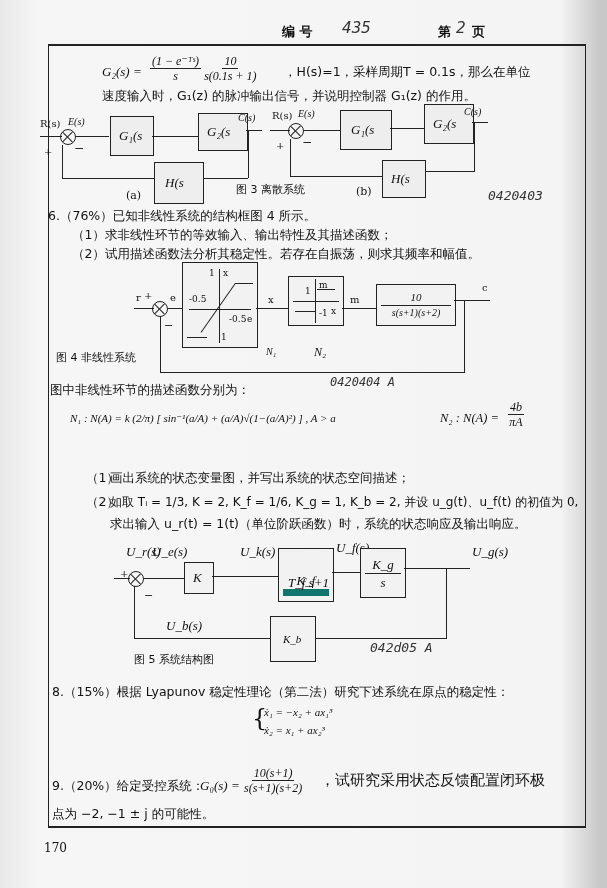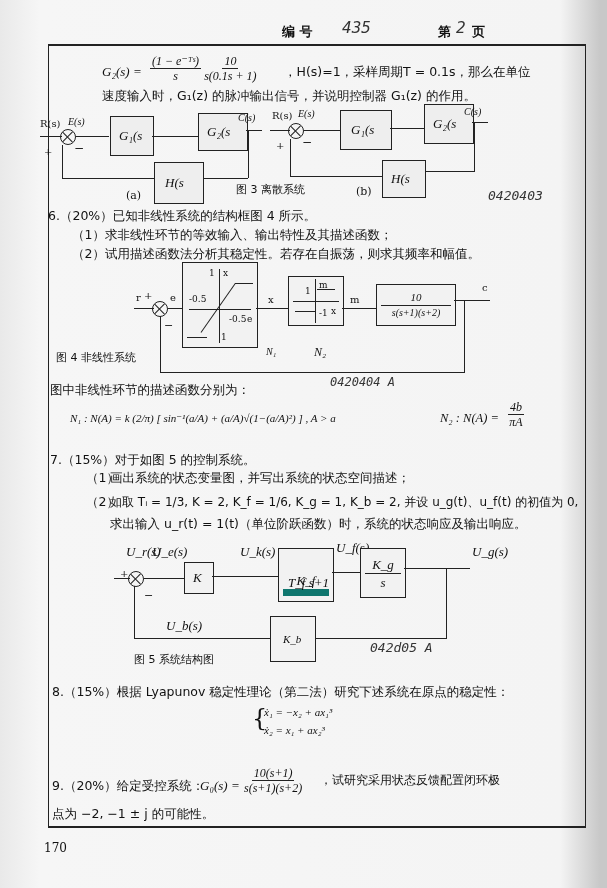--- a/index.html
+++ b/index.html
@@ -97,21 +97,21 @@
     <div class="line" style="left:424px;top:171px;width:50px;height:1.3px;"></div>
     <div class="box" style="left:382px;top:160px;width:42px;height:36px;">
         <div class="t math" style="left:8px;top:10px;">H(s</div>
       </div>
     <div class="line" style="left:290px;top:176px;width:92px;height:1.3px;"></div>
     <div class="line" style="left:290px;top:139px;width:1.3px;height:38px;"></div>
     <div class="t" style="left:356px;top:184px;font-size:11px;">(b)</div>
   </div>
   <div class="t hand" style="left:488px;top:188px;font-size:13px;">0420403</div>
 
-  <div class="t zh" style="left:48px;top:208px;font-size:12.5px;">6.（20%）已知非线性系统的结构框图 4 所示。</div>
+  <div class="t zh" style="left:48px;top:208px;font-size:12.5px;">6.（76%）已知非线性系统的结构框图 4 所示。</div>
   <div class="t zh" style="left:72px;top:227px;font-size:12.5px;">（1）求非线性环节的等效输入、输出特性及其描述函数；</div>
   <div class="t zh" style="left:72px;top:246px;font-size:12.5px;">（2）试用描述函数法分析其稳定性。若存在自振荡，则求其频率和幅值。</div>
 
   <div>
     <div class="t" style="left:136px;top:290px;font-size:10px;">r</div>
     <div class="t" style="left:144px;top:288px;font-size:10px;">+</div>
     <div class="line" style="left:134px;top:308px;width:20px;height:1.3px;"></div>
     <div class="circle" style="left:152px;top:301px;"></div>
     <div class="t" style="left:164px;top:318px;font-size:11px;">−</div>
     <div class="t" style="left:170px;top:290px;font-size:10px;">e</div>
@@ -161,21 +161,20 @@
   <div class="t zh" style="left:50px;top:382px;font-size:12.5px;">图中非线性环节的描述函数分别为：</div>
   <div class="t math" style="left:70px;top:410px;font-size:11px;">N₁ : N(A) = k (2/π) [ sin⁻¹(a/A) + (a/A)√(1−(a/A)²) ] , A &gt; a</div>
   <div class="t math" style="left:440px;top:410px;font-size:12.5px;">N₂ : N(A) =</div>
   <div class="t math" style="left:508px;top:400px;">
     <span class="frac">
         <span class="num">4b</span>
         <span>πA</span>
       </span>
   </div>
 
-  <div class="t zh" style="left:50px;top:452px;font-size:12.5px;">7.（15%）对于如图 5 的控制系统。</div>
   <div class="t zh" style="left:86px;top:470px;font-size:12.5px;">（1）</div>
   <div class="t zh" style="left:110px;top:470px;font-size:12.5px;">画出系统的状态变量图，并写出系统的状态空间描述；</div>
   <div class="t zh" style="left:86px;top:494px;font-size:12.5px;">（2）</div>
   <div class="t zh" style="left:110px;top:494px;font-size:12px;">如取 Tᵢ = 1/3, K = 2, K_f = 1/6, K_g = 1, K_b = 2, 并设 u_g(t)、u_f(t) 的初值为 0,</div>
   <div class="t zh" style="left:110px;top:516px;font-size:12.5px;">求出输入 u_r(t) = 1(t)（单位阶跃函数）时，系统的状态响应及输出响应。</div>
 
   <div>
     <div class="t math" style="left:112px;top:544px;margin-left:14px;">U_r(s)</div>
     <div class="t" style="left:120px;top:566px;font-size:10px;">+</div>
     <div class="line" style="left:114px;top:578px;width:16px;height:1.3px;"></div>
@@ -218,17 +217,17 @@
   <div class="t math" style="left:264px;top:722px;font-size:11px;">ẋ₂ = x₁ + ax₂³</div>
 
   <div class="t zh" style="left:52px;top:778px;font-size:12.5px;">9.（20%）给定受控系统：</div>
   <div class="t math" style="left:200px;top:778px;">G₀(s) =</div>
   <div class="t math" style="left:244px;top:766px;">
     <span class="frac">
         <span class="num">10(s+1)</span>
         <span>s(s+1)(s+2)</span>
       </span>
   </div>
-  <div class="t zh" style="left:320px;top:772px;font-size:12px;">，试研究采用状态反馈配置闭环极</div>
+  <div class="t zh" style="left:320px;top:772px;font-size:15px;">，试研究采用状态反馈配置闭环极</div>
   <div class="t zh" style="left:52px;top:806px;font-size:12.5px;">点为 −2, −1 ± j 的可能性。</div>
 
   <div class="t" style="left:44px;top:840px;font-size:12px;">170</div>
 </div>
 
 </body></html>

